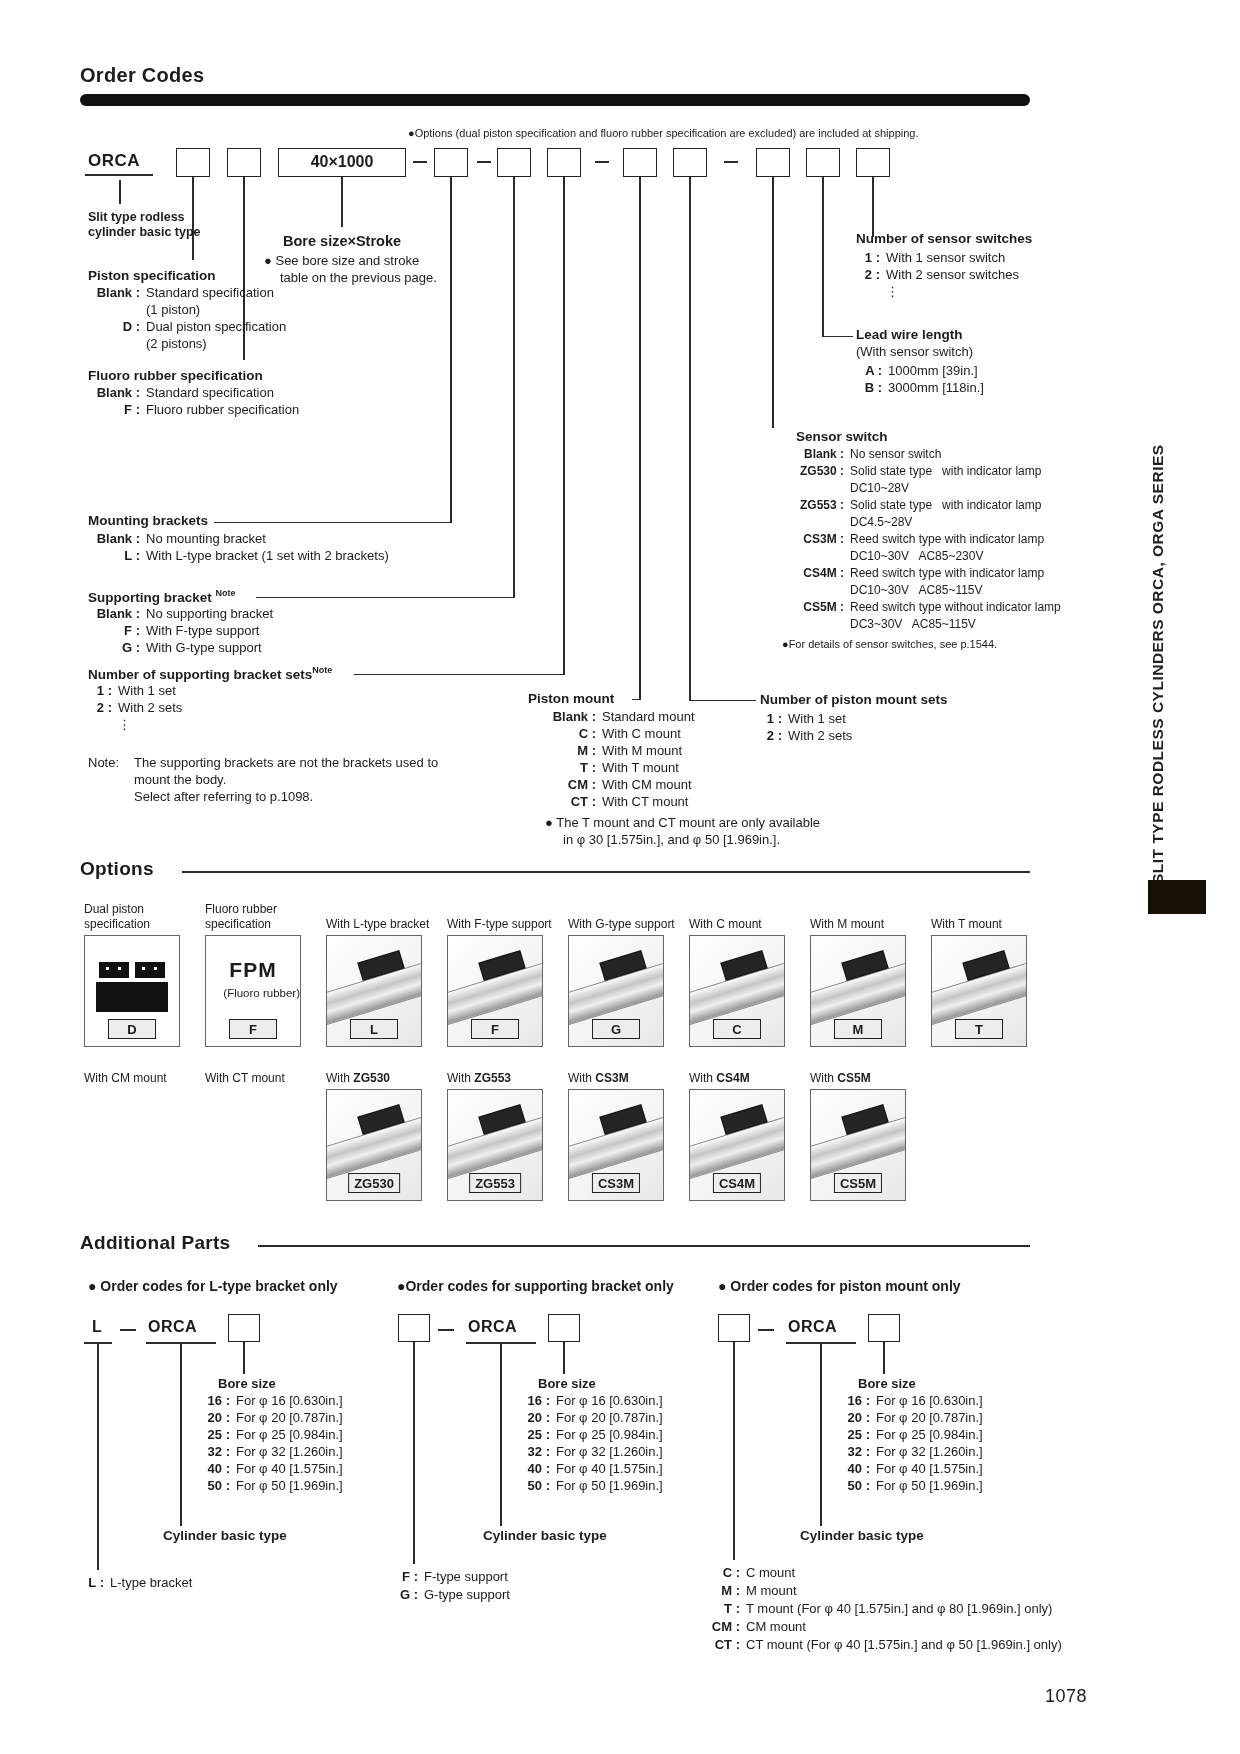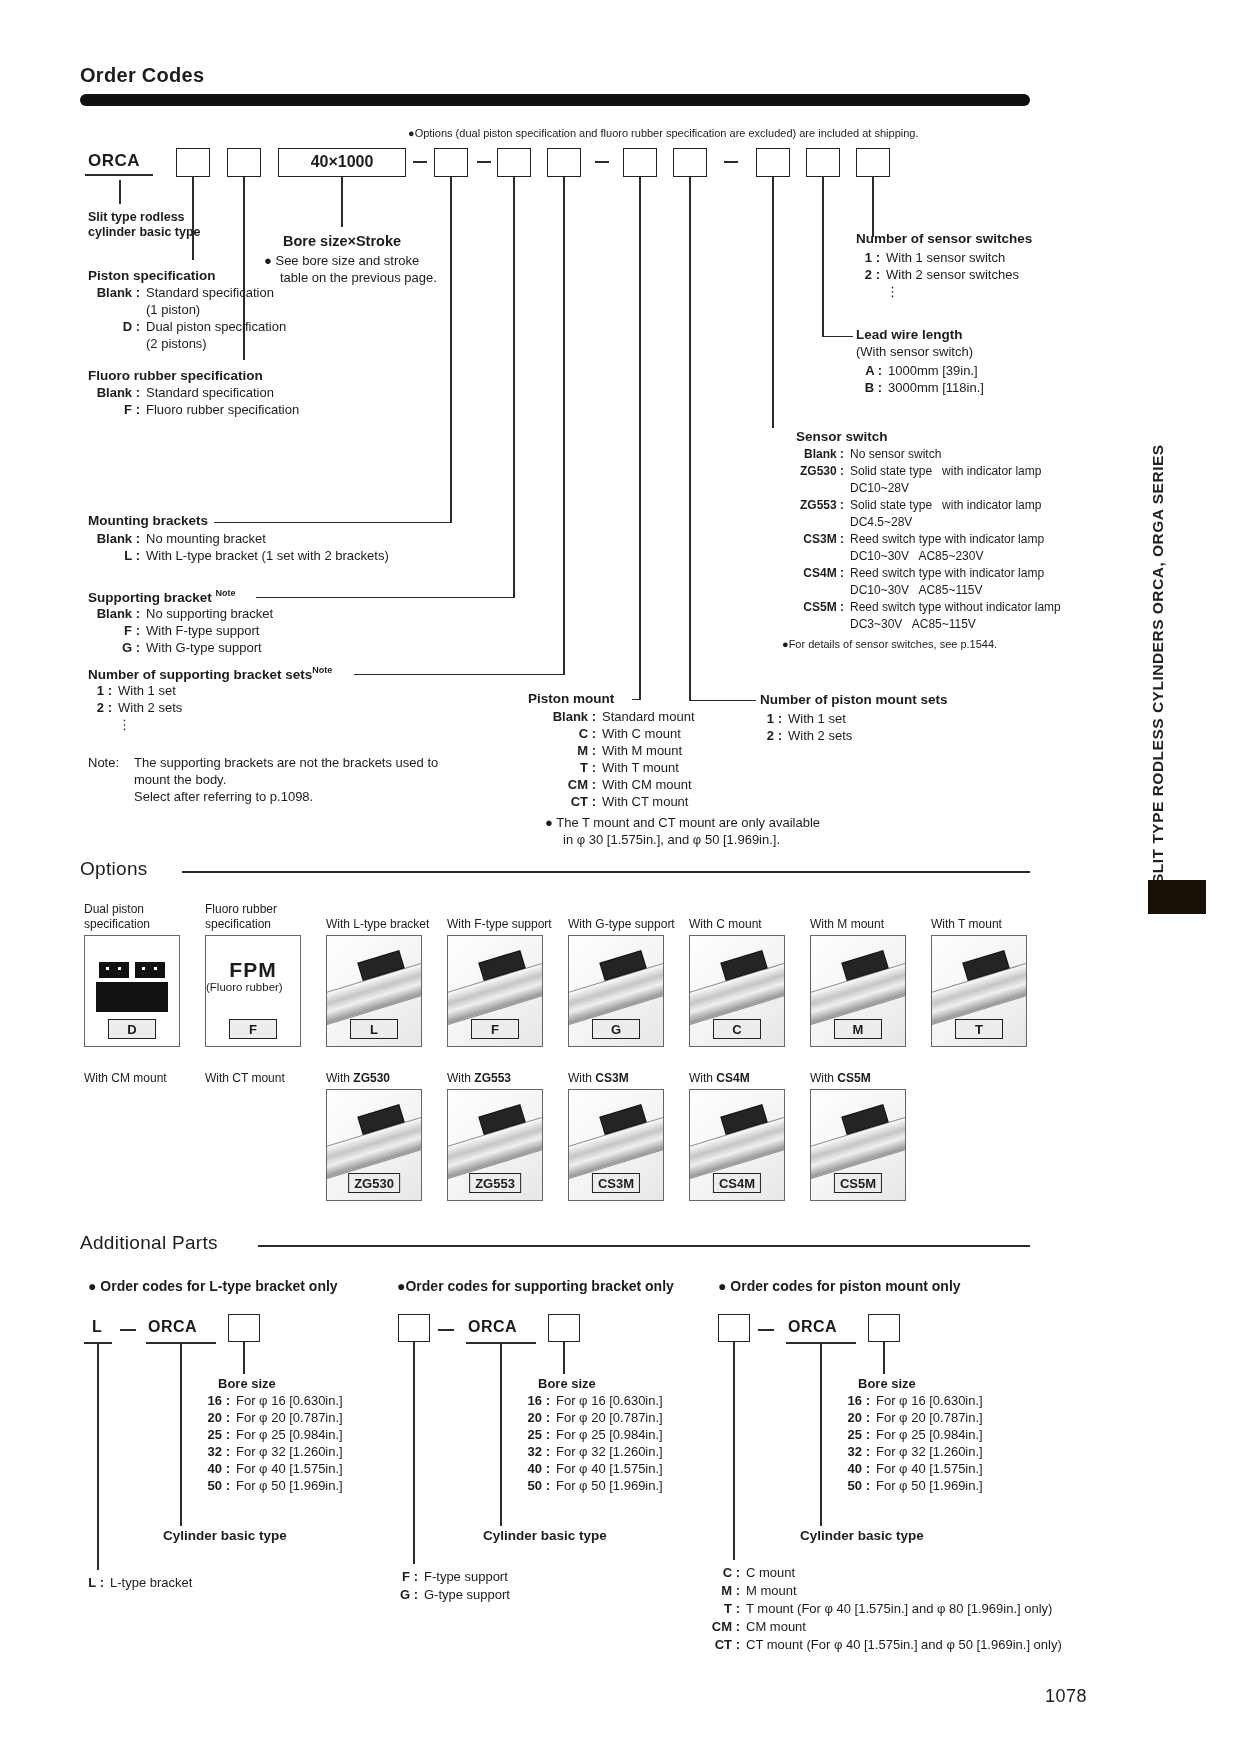--- a/index.html
+++ b/index.html
@@ -3,21 +3,21 @@
 <meta charset="utf-8">
 <style>
   html,body{margin:0;padding:0}
   body{width:1240px;height:1754px;position:relative;background:#fff;
        font-family:"Liberation Sans",sans-serif;color:#1c1c1c;overflow:hidden}
   .vl{position:absolute;width:1.5px;background:#2a2a2a}
   .hl{position:absolute;height:1.5px;background:#2a2a2a}
   .bar{position:absolute;height:12px;background:#101010;border-radius:6px}
   .cbox{position:absolute;width:34px;height:29px;border:1.6px solid #222;background:#fff;box-sizing:border-box}
   .h1{position:absolute;font-size:20px;font-weight:bold;letter-spacing:.3px}
-  .h2{position:absolute;font-size:19px;font-weight:normal;letter-spacing:.3px}
+  .h2{position:absolute;font-size:19px;font-weight:bold;letter-spacing:.3px}
   .bh{position:absolute;font-size:13.5px;font-weight:bold;white-space:pre}
   .bh sup{font-size:9px;font-weight:bold;vertical-align:super}
   .txt{position:absolute;font-size:13px;white-space:pre}
   .sm{font-size:11px}
   .krows{position:absolute;font-size:13px;line-height:17px}
   .krow{display:flex;height:17px}
   .krow .k{font-weight:bold;width:var(--kw,52px);text-align:right;flex:none;white-space:pre}
   .krow .v{margin-left:6px;white-space:pre}
   .krows.small{font-size:12px}
   .krows.lh18 .krow{height:18px;line-height:18px}
@@ -38,21 +38,21 @@
       border:1px solid #8a8a8a;transform:rotate(-17deg)}
   .imgbox.photo::after{content:"";position:absolute;left:33px;top:21px;width:42px;height:17px;
       background:#242424;transform:rotate(-17deg);box-shadow:0 0 0 1px #111}
   .imgbox .shape{display:none}
   .imgbox.sil .shape{display:block;position:absolute;left:11px;top:46px;width:72px;height:30px;background:#111}
   .imgbox.sil .shape::before{content:"";position:absolute;left:3px;top:-20px;width:30px;height:16px;
       background:#111;box-shadow:36px 0 0 #111}
   .imgbox.sil .shape::after{content:"";position:absolute;left:10px;top:-15px;width:3px;height:3px;background:#fff;
       box-shadow:12px 0 #fff,36px 0 #fff,48px 0 #fff}
   .fpm-title{position:absolute;top:22px;width:100%;text-align:center;font-weight:bold;font-size:21px;letter-spacing:1px}
-  .fpm-sub{position:absolute;top:45px;width:100%;text-align:left;font-size:11.5px}
+  .fpm-sub{position:absolute;top:51px;width:100%;text-align:right;font-size:11.5px}
   .badge{position:absolute;bottom:7px;left:50%;transform:translateX(-50%);min-width:48px;padding:0 5px;
          height:20px;line-height:20px;text-align:center;background:#ededed;border:1.5px solid #222;
          font-weight:bold;font-size:13px;z-index:2;box-sizing:border-box}
   .sideTxt{position:absolute;left:1149px;top:452px;height:432px;writing-mode:vertical-rl;
            transform:rotate(180deg);font-size:15.5px;font-weight:600;letter-spacing:.5px;color:#222;white-space:pre}
   .sideTab{position:absolute;left:1148px;top:880px;width:58px;height:34px;background:#171007}
   .pageno{position:absolute;font-size:18px;letter-spacing:.5px}
 </style>
 </head>
 <body>

